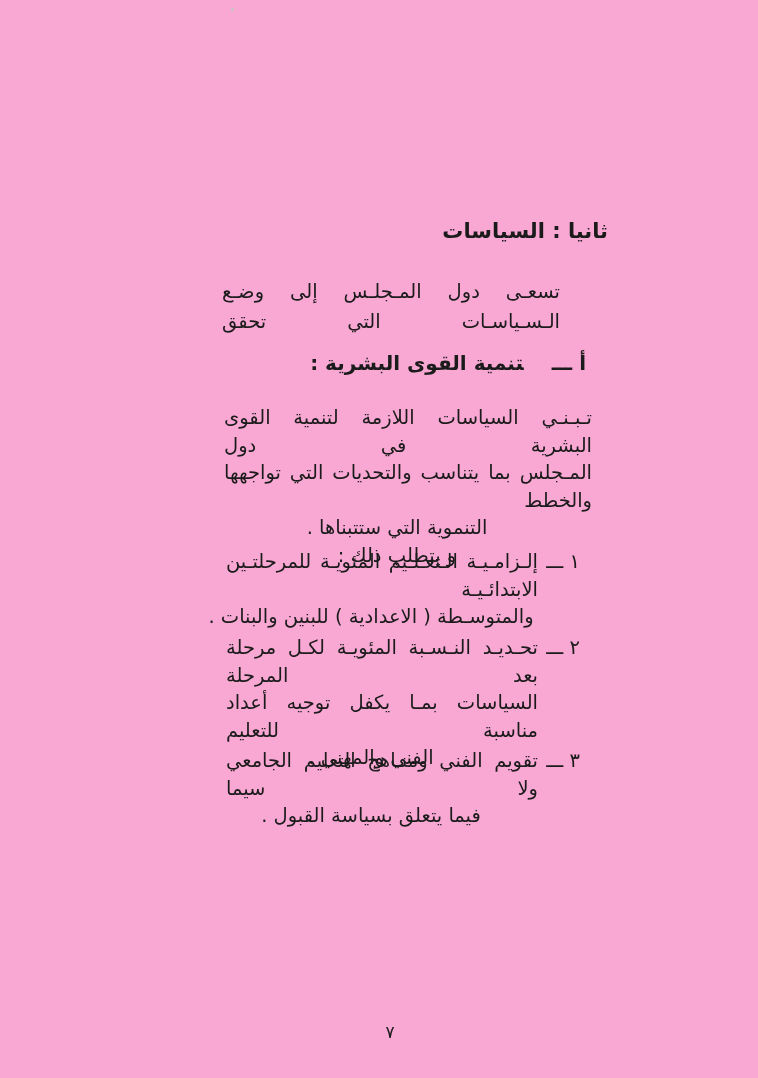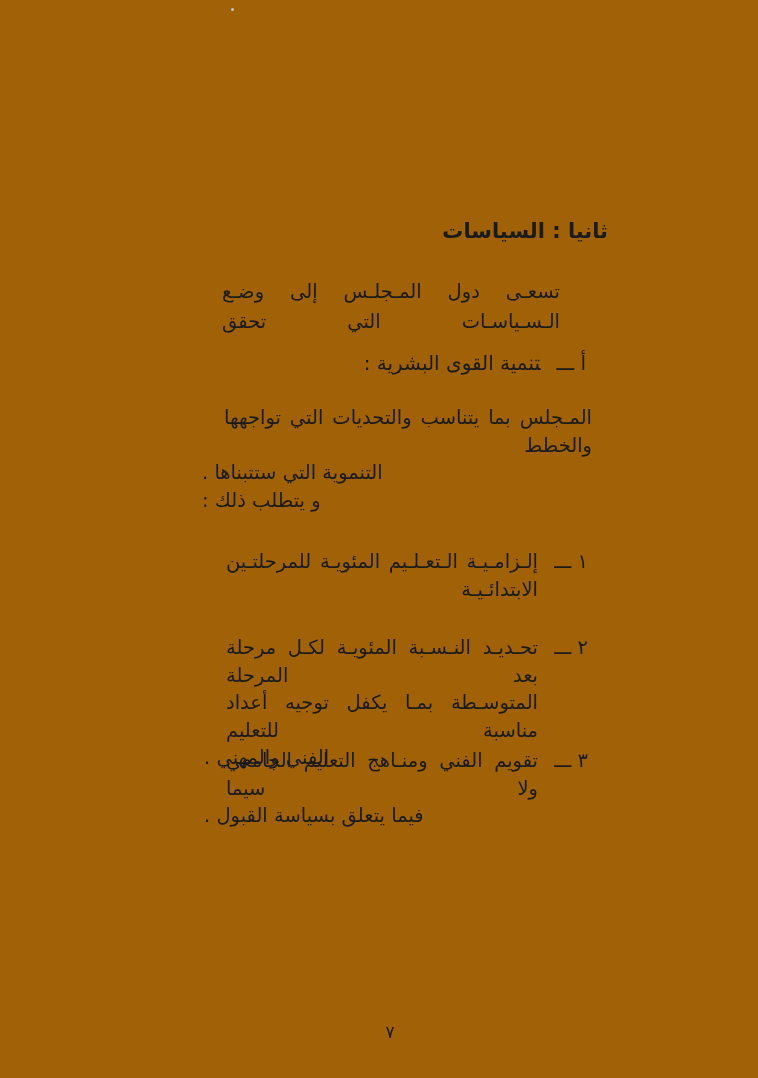--- a/index.html
+++ b/index.html
@@ -5,21 +5,21 @@
   html, body {
     margin: 0;
     padding: 0;
     background: #e8e8e8;
   }
   .page {
     position: relative;
     width: 758px;
     height: 1078px;
     margin: 0 auto;
-    background: #a16207;
+    background: #f9a8d4;
     overflow: hidden;
     font-family: "DejaVu Sans", sans-serif;
     color: #1b1b1b;
   }
   .abs { position: absolute; }
   .rtl { direction: rtl; unicode-bidi: embed; }
 
   .doc-title {
     font-size: 21px;
     font-weight: bold;
@@ -34,52 +34,52 @@
   .para .line { direction: rtl; }
 
   
   .jl {
     text-align: justify;
     text-align-last: justify;
     margin-left: 22px;
   }
   
   .nl {
-    text-align: left;
+    text-align: center;
   }
 
   .indent-first {
     padding-right: 48px;
     padding-left: 28px;
     box-sizing: border-box;
   }
 
   .subhead {
     font-size: 20px;
     text-align: right;
   }
-  .subhead .marker { font-weight: normal; }
+  .subhead .marker { font-weight: bold; }
   .subhead .head-text {
-    font-weight: normal;
-    margin-right: 16px;
+    font-weight: bold;
+    margin-right: 28px;
   }
 
   .body-par {
     font-size: 19.5px;
     line-height: 27.5px;
   }
 
   .list-item {
     font-size: 19.5px;
     line-height: 27.5px;
   }
   .list-item .item-marker {
     position: absolute;
     top: 0;
-    right: 4px;
+    right: 12px;
     direction: rtl;
     white-space: nowrap;
   }
   .list-item .item-text {
     padding-right: 54px;
     box-sizing: border-box;
   }
 
   .page-number {
     font-size: 17px;
@@ -104,43 +104,45 @@
 
   <div class="abs para" style="right:150px; top:277px; width:436px;">
     <div class="line rtl jl indent-first">تسعـى دول المـجلـس إلى وضـع الـسـياسـات التي تحقق</div>
   </div>
 
   <div class="abs subhead rtl" style="right:172px; top:351px; width:420px;">
     <span class="marker">أ ـــ</span><span class="head-text">تنمية القوى البشرية :</span>
   </div>
 
   <div class="abs body-par" style="right:166px; top:404px; width:390px;">
+    <div class="line rtl jl">تـبـنـي السياسات اللازمة لتنمية القوى البشرية في دول</div>
     <div class="line rtl jl">المـجلس بما يتناسب والتحديات التي تواجهها والخطط</div>
     <div class="line rtl nl">التنموية التي ستتبناها .</div>
     <div class="line rtl nl">و يتطلب ذلك :</div>
   </div>
 
   <div class="abs list-item" style="right:166px; top:548px; width:388px;">
     <div class="item-marker">
       <span>١</span>
       <span>ـــ</span>
     </div>
     <div class="item-text">
       <div class="line rtl jl">إلـزامـيـة الـتعـلـيم المئويـة للمرحلتـين الابتدائـيـة</div>
+      <div class="line rtl nl">والمتوسـطة ( الاعدادية ) للبنين والبنات .</div>
     </div>
   </div>
 
   <div class="abs list-item" style="right:166px; top:634px; width:388px;">
     <div class="item-marker">
       <span>٢</span>
       <span>ـــ</span>
     </div>
     <div class="item-text">
       <div class="line rtl jl">تحـديـد النـسـبة المئويـة لكـل مرحلة بعد المرحلة</div>
-      <div class="line rtl jl">المتوسـطة بمـا يكفل توجيه أعداد مناسبة للتعليم</div>
+      <div class="line rtl jl">السياسات بمـا يكفل توجيه أعداد مناسبة للتعليم</div>
       <div class="line rtl nl">الفني والمهني .</div>
     </div>
   </div>
 
   <div class="abs list-item" style="right:166px; top:747px; width:388px;">
     <div class="item-marker">
       <span>٣</span>
       <span>ـــ</span>
     </div>
     <div class="item-text">

